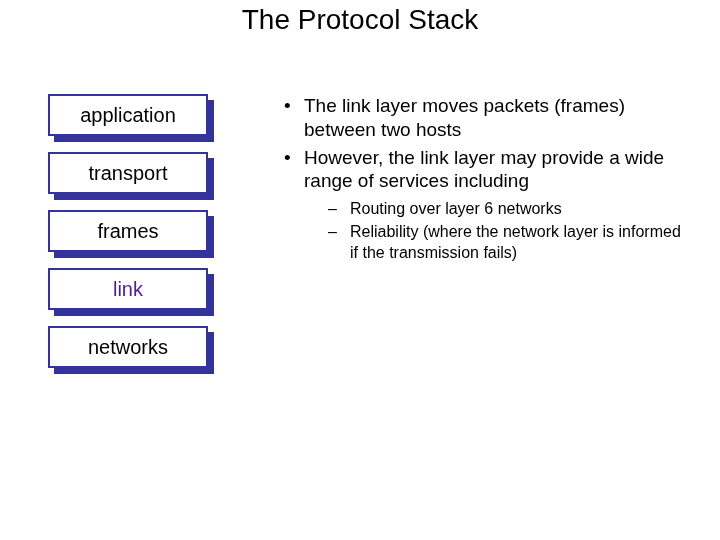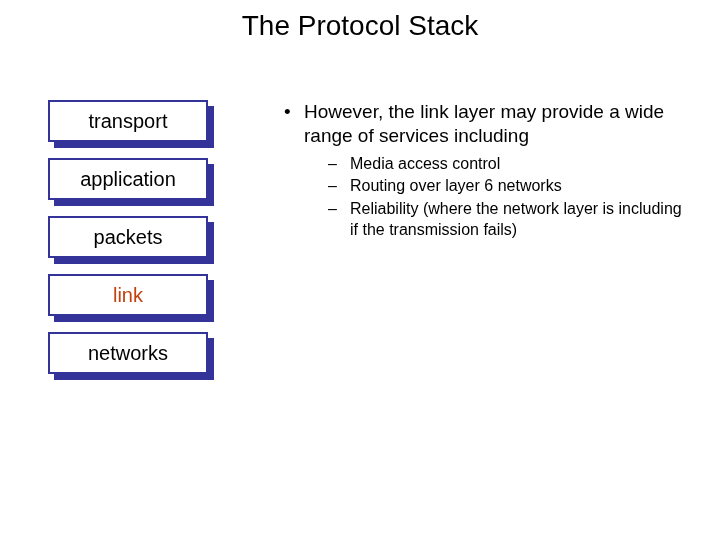--- a/index.html
+++ b/index.html
@@ -9,21 +9,21 @@
     background: #ffffff;
     font-family: Arial, Helvetica, sans-serif;
     color: #000000;
     overflow: hidden;
     position: relative;
   }
   .title {
     text-align: center;
     font-size: 28px;
     font-weight: 400;
-    padding-top: 10px;
+    padding-top: 4px;
     padding-bottom: 8px;
   }
   .content {
     display: flex;
     flex-direction: row;
     padding: 50px 30px 0 48px;
   }
   .stack {
     width: 172px;
     flex-shrink: 0;
@@ -49,21 +49,21 @@
     height: 42px;
     background: #ffffff;
     border: 2px solid #333399;
     display: flex;
     align-items: center;
     justify-content: center;
     font-family: "Comic Sans MS", "Comic Sans", cursive, sans-serif;
     font-size: 20px;
     color: #000000;
   }
-  .layer-box.highlight { color: #c2410c; }
+  .layer-box.highlight { color: #4c1d95; }
   .text-col {
     flex: 1;
     padding-left: 60px;
     font-size: 19px;
     line-height: 1.25;
   }
   ul.bullets {
     list-style: none;
     padding: 0;
     margin: 0;
@@ -102,46 +102,46 @@
 </head>
 <body>
 
 <h1 class="title">The Protocol Stack</h1>
 
 <div class="content">
 
   <div class="stack">
     <div class="layer-wrap">
       <div class="layer-shadow"></div>
+      <div class="layer-box">application</div>
+    </div>
+    <div class="layer-wrap">
+      <div class="layer-shadow"></div>
       <div class="layer-box">transport</div>
     </div>
     <div class="layer-wrap">
       <div class="layer-shadow"></div>
-      <div class="layer-box">application</div>
-    </div>
-    <div class="layer-wrap">
-      <div class="layer-shadow"></div>
-      <div class="layer-box">packets</div>
+      <div class="layer-box">frames</div>
     </div>
     <div class="layer-wrap">
       <div class="layer-shadow"></div>
       <div class="layer-box highlight">link</div>
     </div>
     <div class="layer-wrap">
       <div class="layer-shadow"></div>
       <div class="layer-box">networks</div>
     </div>
   </div>
 
   <div class="text-col">
     <ul class="bullets">
+      <li>The link layer moves packets (frames) between two hosts</li>
       <li>
         <span>However, the link layer may provide a wide range of services including</span>
         <ul class="sub">
-          <li>Media access control</li>
           <li>Routing over layer 6 networks</li>
-          <li>Reliability (where the network layer is including if the transmission fails)</li>
+          <li>Reliability (where the network layer is informed if the transmission fails)</li>
         </ul>
       </li>
     </ul>
   </div>
 
 </div>
 
 </body></html>

